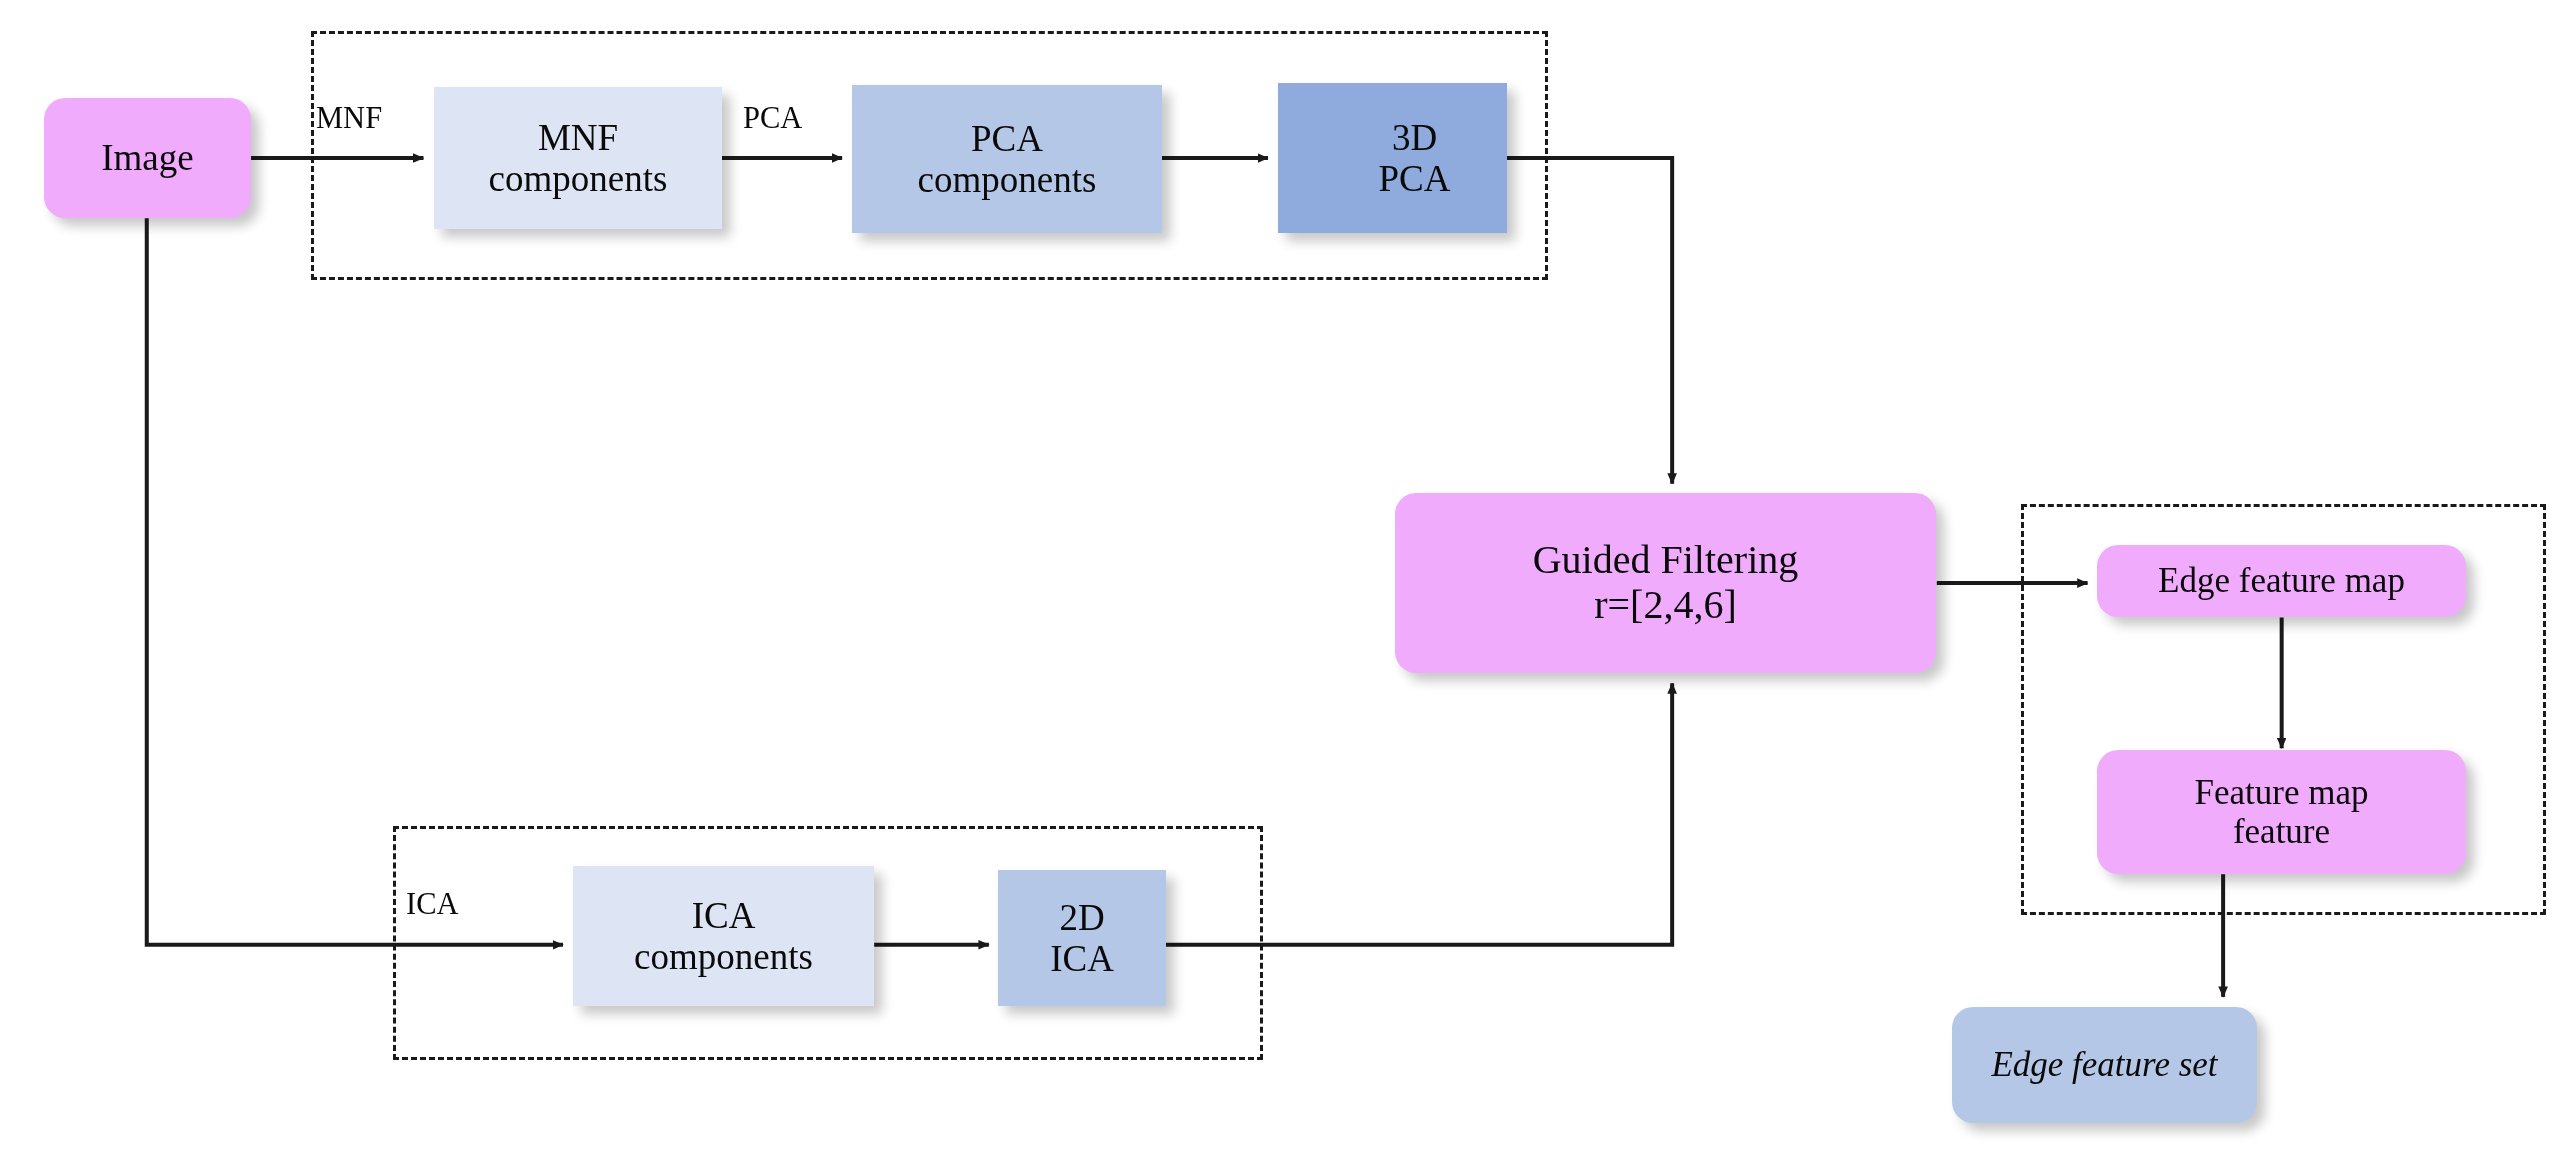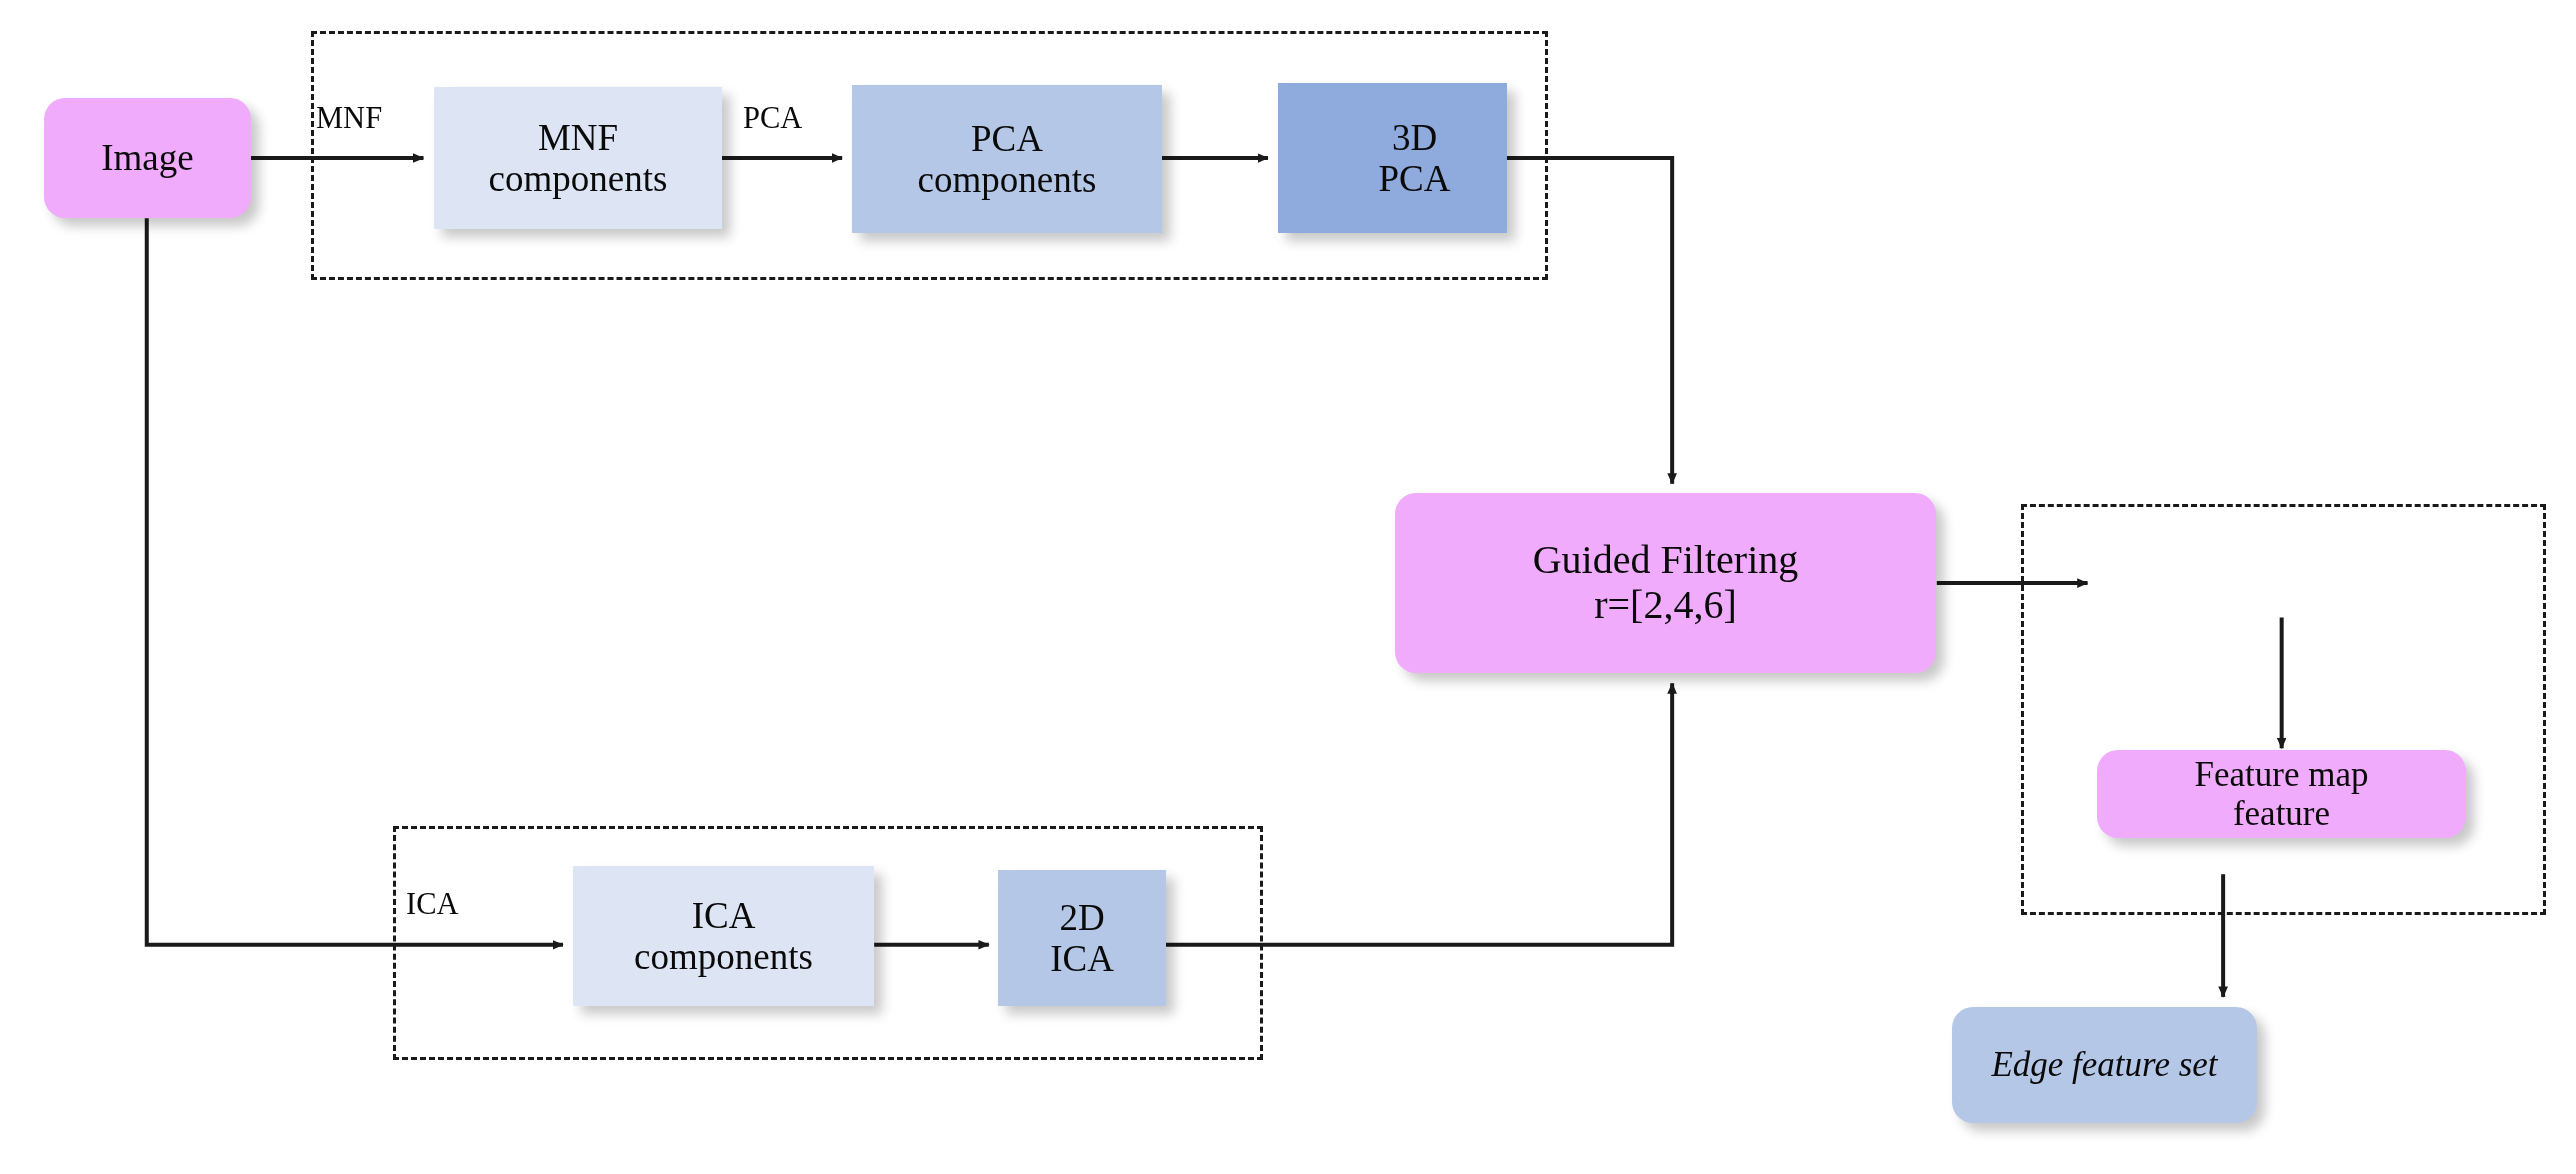--- a/index.html
+++ b/index.html
@@ -130,22 +130,25 @@
     </span>
   </div>
 
   <div class="node rounded grayfill" style="left:1395px; top:493px; width:541px; height:180px; font-size:40px;">
     <span class="lbl">
       <span>Guided Filtering</span><br>
       <span>r=[2,4,6]</span>
     </span>
   </div>
 
+  <div class="node rounded grayfill" style="left:2097px; top:545px; width:369px; height:72px; font-size:35px;">
+    <span class="lbl">Edge feature map</span>
+  </div>
 
-  <div class="node rounded grayfill" style="left:2097px; top:750px; width:369px; height:88px; font-size:35px;">
+  <div class="node rounded grayfill" style="left:2097px; top:750px; width:369px; height:124px; font-size:35px;">
     <span class="lbl">
       <span>Feature map</span><br>
       <span>feature</span>
     </span>
   </div>
 
   <div class="node rounded midblue" style="left:1952px; top:1007px; width:305px; height:116px; font-size:35px;font-style:italic;">
     <span class="lbl">Edge feature set</span>
   </div>
 

